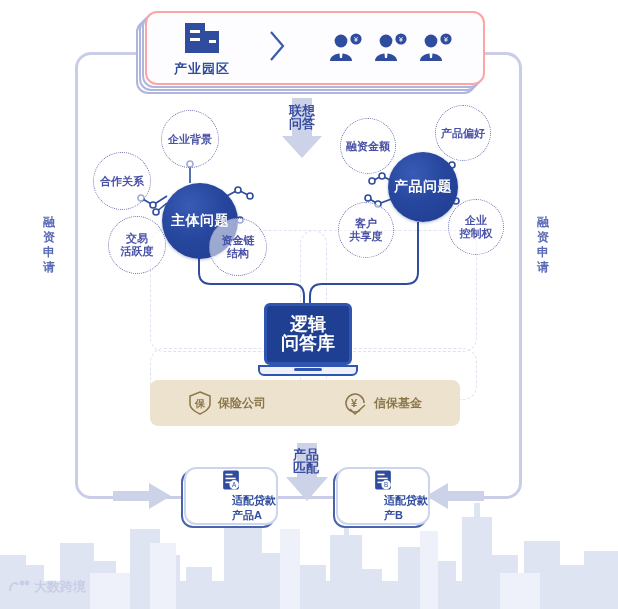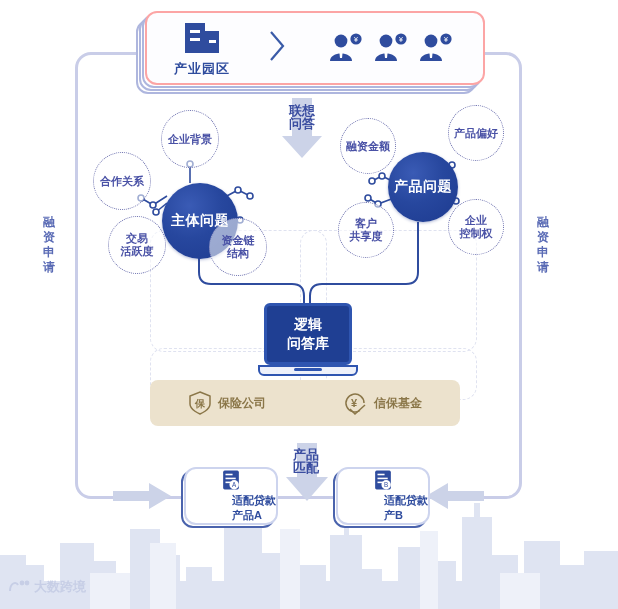--- a/index.html
+++ b/index.html
@@ -81,21 +81,21 @@
     background:rgba(255,255,255,.55);
   }
   .sat span{display:block;}
 
   
   .laptop{position:absolute;left:258px;top:303px;z-index:8;}
   .laptop-screen{
     position:absolute;left:6px;top:0;width:88px;height:62px;
     background:#1f3f93;border:3px solid #2f55b0;border-radius:6px;box-sizing:border-box;
     display:flex;flex-direction:column;align-items:center;justify-content:center;
-    color:#fff;font-size:14px;font-weight:bold;line-height:19px;
+    color:#fff;font-size:18px;font-weight:bold;line-height:19px;
   }
   .laptop-base{
     position:absolute;left:0;top:62px;width:100px;height:11px;
     background:#eef1fa;border:2.5px solid #2f55b0;border-radius:0 0 6px 6px;box-sizing:border-box;
   }
   .laptop-notch{
     position:absolute;left:36px;top:65px;width:28px;height:3px;background:#2f55b0;border-radius:2px;
   }
 
   
@@ -307,21 +307,21 @@
   </div>
 
   <div class="hub" style="left:388px;top:152px;width:70px;height:70px;">
     <span>产品问题</span>
   </div>
   <div class="sat" style="left:340px;top:118px;width:56px;height:56px;">
     <div>
         <span>融资金额</span>
       </div>
   </div>
-  <div class="sat" style="left:448px;top:105px;width:56px;height:56px;">
+  <div class="sat" style="left:435px;top:105px;width:56px;height:56px;">
     <div>
         <span>产品偏好</span>
       </div>
   </div>
   <div class="sat" style="left:338px;top:202px;width:56px;height:56px;">
     <div>
       <span>客户</span>
       <span>共享度</span>
     </div>
   </div>

